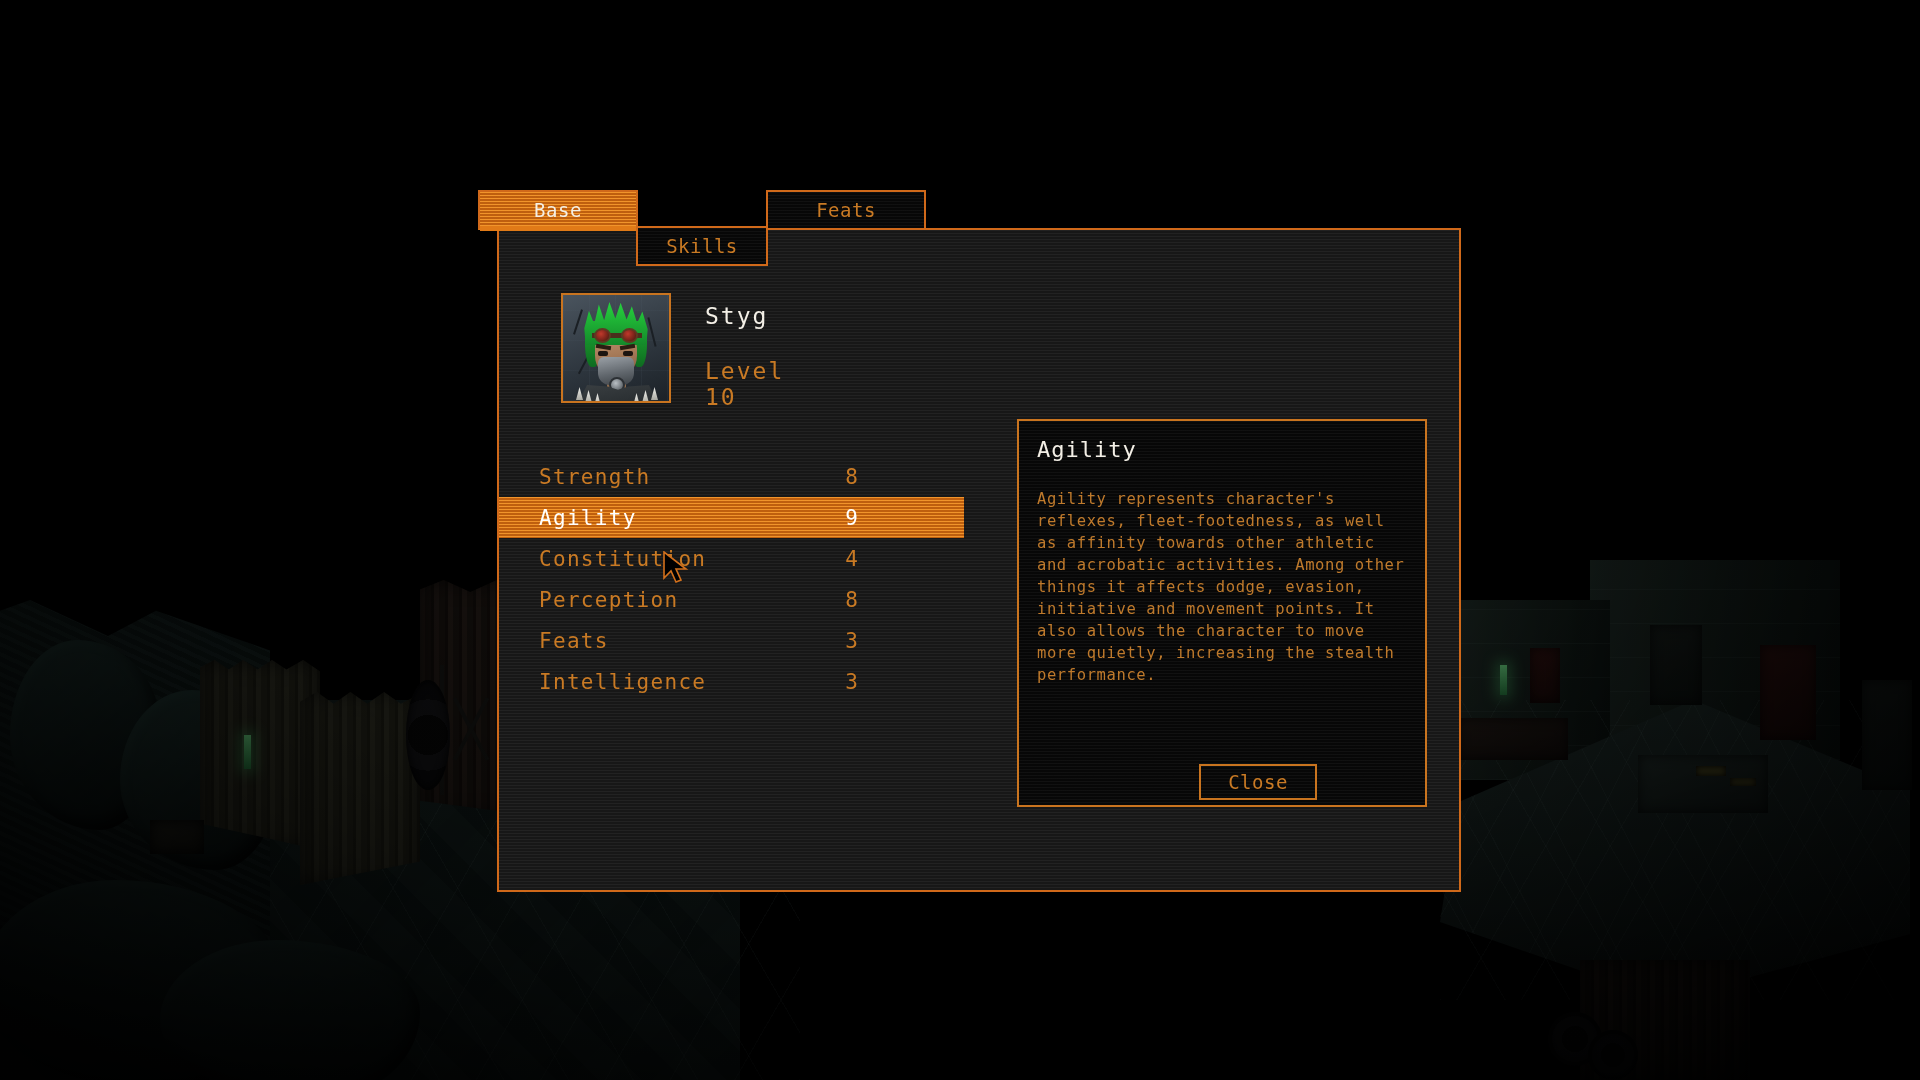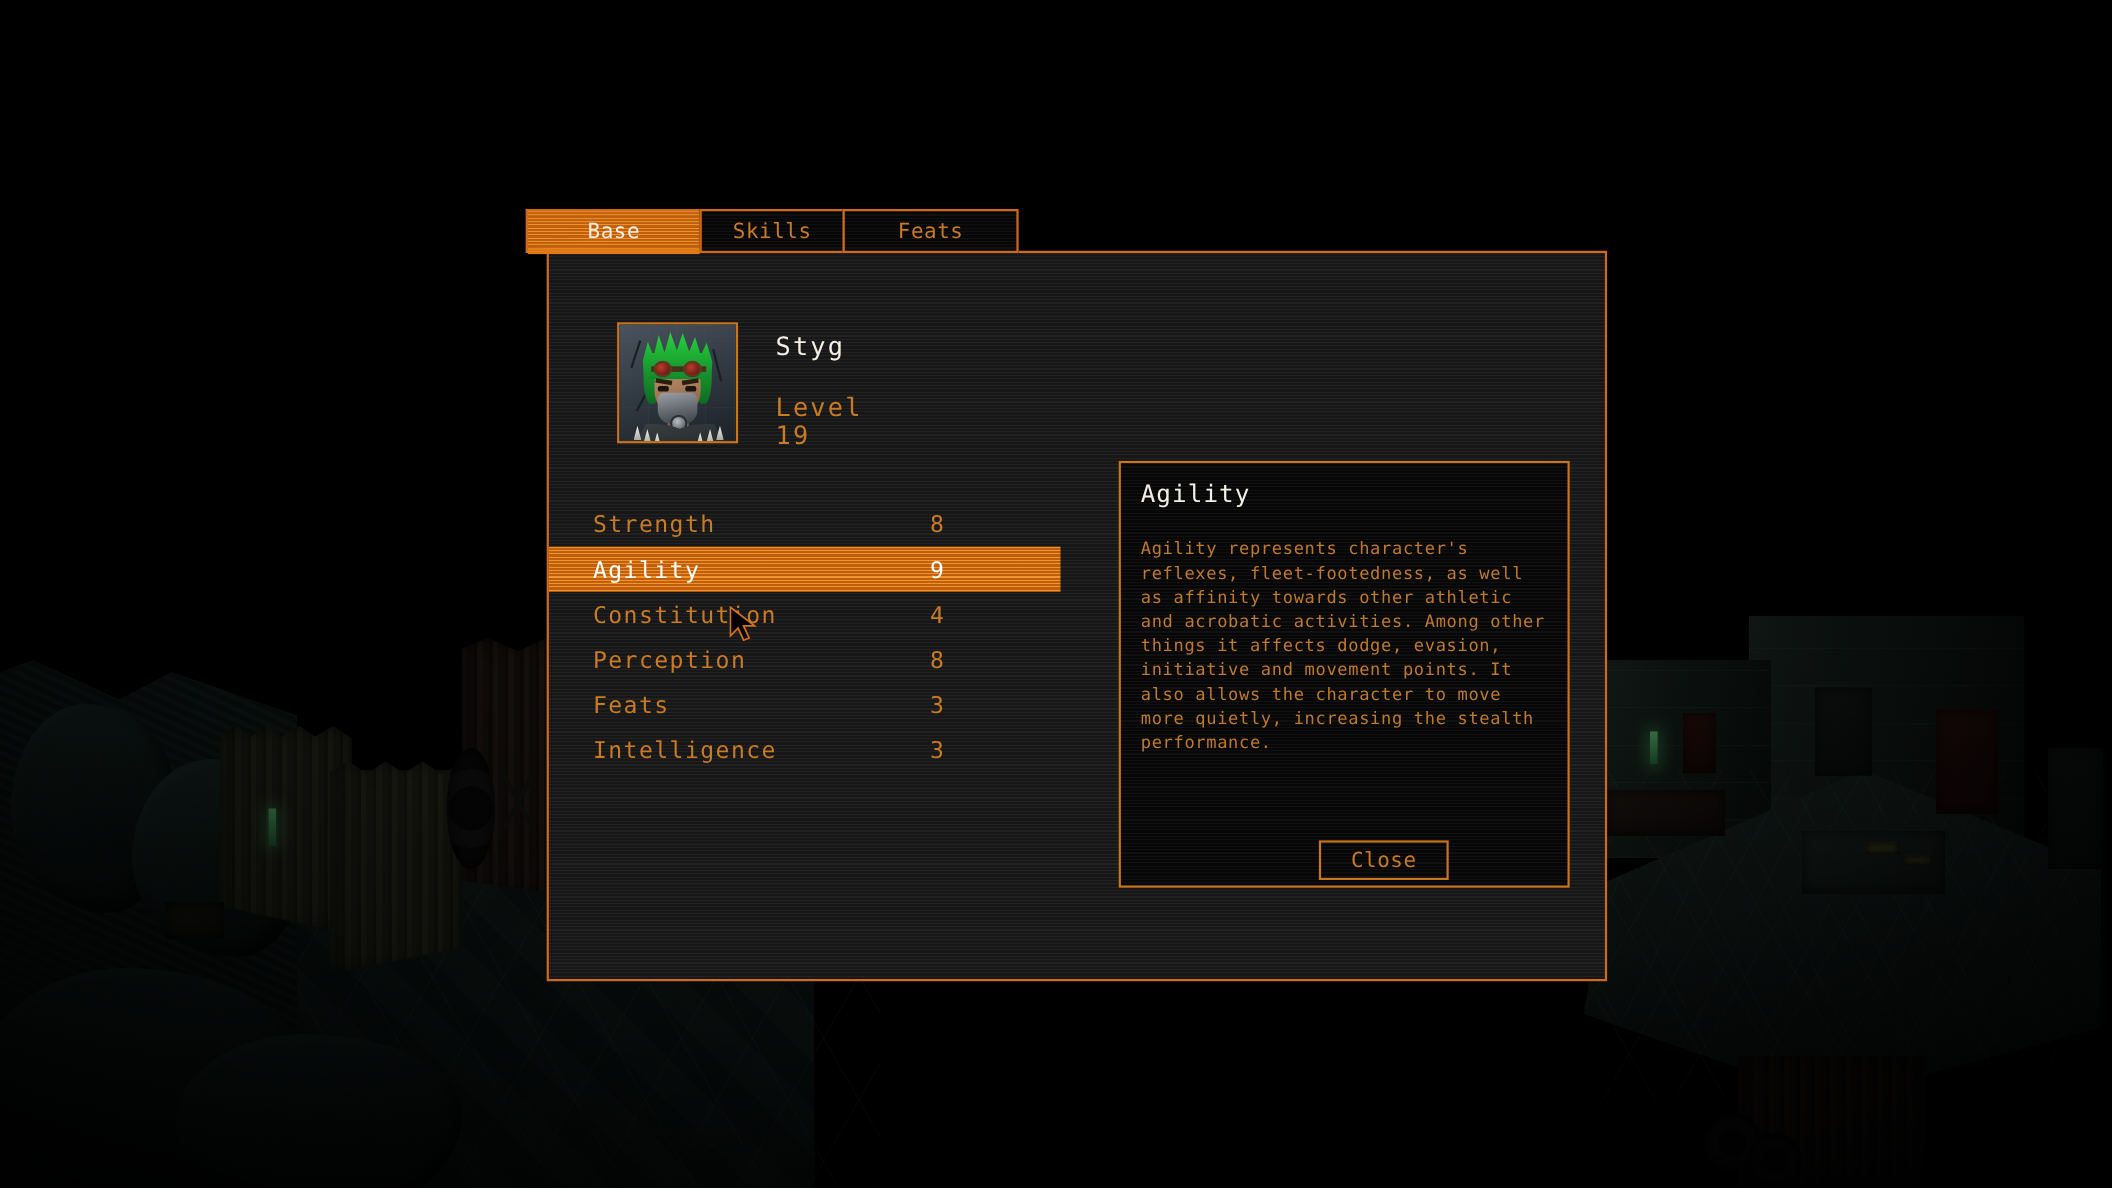--- a/index.html
+++ b/index.html
@@ -112,21 +112,21 @@
     display:flex; z-index:21;
   }
   .tab{
     height:40px; border:2px solid #d0691a; margin-right:-2px;
     display:flex; align-items:center; justify-content:center;
     font-size:19px; letter-spacing:.5px;
     color:#c97a24; cursor:pointer; user-select:none;
   }
   .tab.active{ color:#f3efe6; border-bottom-color:transparent; }
   #tab-base { width:160px; }
-  #tab-skills{ width:132px; }
+  #tab-skills{ width:132px;margin-top:36px; }
   #tab-feats { width:160px; }
   
   #active-tab-mask{
     position:absolute; left:480px; top:226px; width:156px; height:5px;
     background:#e07a17; z-index:22;
   }
 
   
   #hero-row{ position:absolute; left:62px; top:63px; height:118px; }
   #portrait-frame{
@@ -307,21 +307,21 @@
         <div class="spike" style="left:13px;top:92px;"></div>
         <div class="spike" style="left:22px;top:95px;"></div>
         <div class="spike" style="left:31px;top:98px;"></div>
         <div class="spike" style="left:70px;top:98px;"></div>
         <div class="spike" style="left:79px;top:95px;"></div>
         <div class="spike" style="left:88px;top:92px;"></div>
       </div>
     </div>
     <div id="name-block">
       <div id="char-name">Styg</div>
-      <div id="char-level">Level 19</div>
+      <div id="char-level">Level 10</div>
     </div>
   </div>
 
   <div id="stat-list">
 
 
     <div class="stat-row">
       <span class="stat-name">Strength</span>
       <span class="stat-val">8</span>
     </div>

